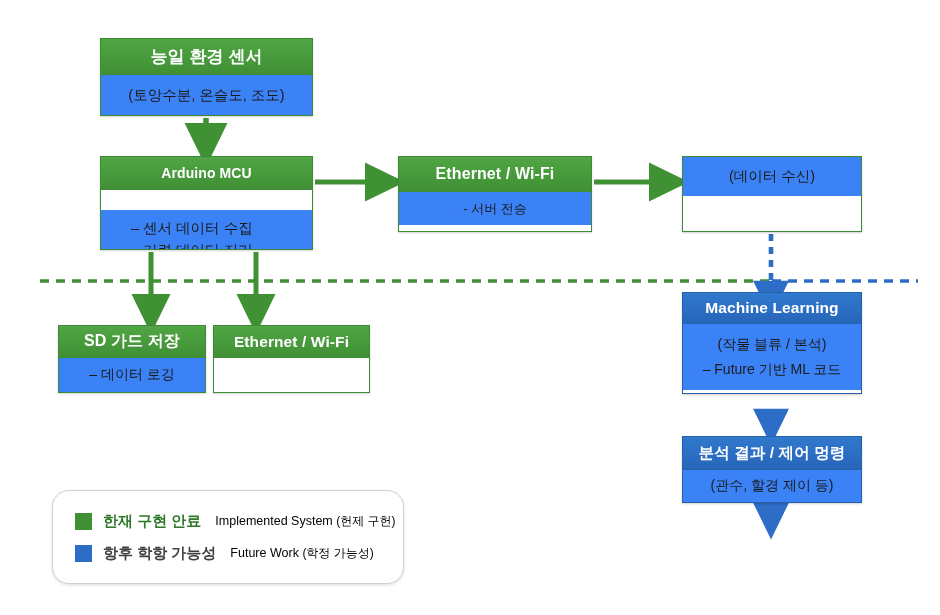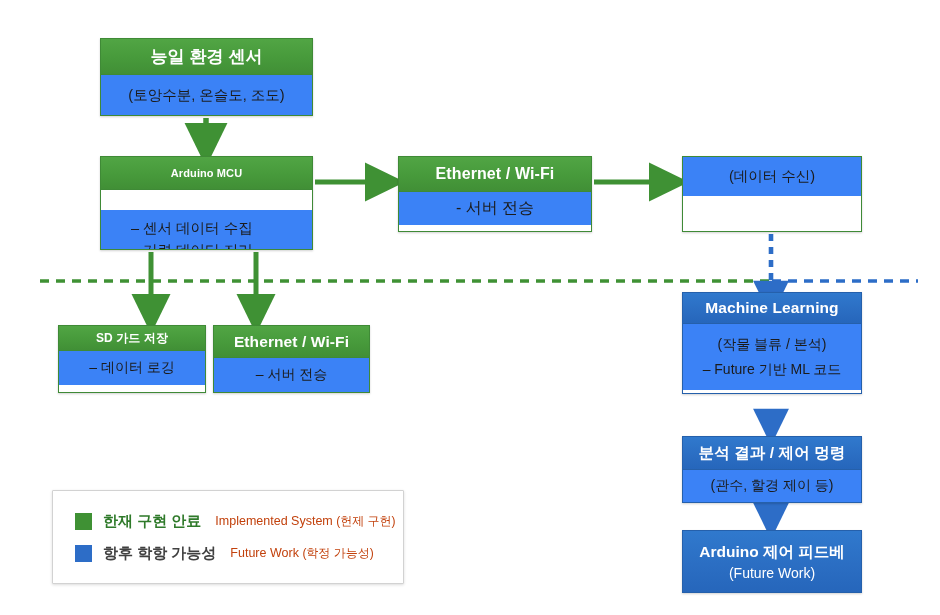--- a/index.html
+++ b/index.html
@@ -92,34 +92,34 @@
     text-align: center;
     white-space: nowrap;
   }
 
   
   .n-sensor       { left: 100px; top: 38px;  width: 213px; height: 78px; }
   .n-sensor .hdr  { height: 36px; font-size: 17px; }
   .n-sensor .body { height: 40px; font-size: 14.5px; }
 
   .n-mcu          { left: 100px; top: 156px; width: 213px; height: 94px; }
-  .n-mcu .hdr     { height: 33px; font-size: 11px; }
+  .n-mcu .hdr     { height: 33px; font-size: 14px; }
   .n-mcu .body    { height: 59px; font-size: 14.5px; align-items: flex-start; padding-left: 30px; gap: 3px; margin-top: 20px; }
   .n-mcu .body .line { text-align: left; }
 
   .n-eth1         { left: 398px; top: 156px; width: 194px; height: 76px; }
   .n-eth1 .hdr    { height: 35px; font-size: 16px; }
-  .n-eth1 .body   { height: 33px; font-size: 16px; }
+  .n-eth1 .body   { height: 33px; font-size: 13px; }
 
   .n-server       { left: 682px; top: 156px; width: 180px; height: 76px; }
   .n-server .hdr  { height: 35px; font-size: 16.5px; }
   .n-server .body { height: 39px; font-size: 14.5px; }
 
   .n-sd           { left: 58px;  top: 325px; width: 148px; height: 68px; }
-  .n-sd .hdr      { height: 25px; font-size: 12px; }
+  .n-sd .hdr      { height: 32px; font-size: 16px; }
   .n-sd .body     { height: 34px; font-size: 14px; }
 
   .n-eth2         { left: 213px; top: 325px; width: 157px; height: 68px; }
   .n-eth2 .hdr    { height: 32px; font-size: 15.5px; }
   .n-eth2 .body   { height: 34px; font-size: 14px; }
 
   .n-ml           { left: 682px; top: 292px; width: 180px; height: 102px; }
   .n-ml .hdr      { height: 31px; font-size: 15.5px; }
   .n-ml .body     { height: 66px; font-size: 14px; gap: 7px; }
 
@@ -143,21 +143,21 @@
   
   .legend {
     position: absolute;
     left: 52px;
     top: 490px;
     width: 352px;
     height: 94px;
     box-sizing: border-box;
     background: #ffffff;
     border: 1.4px solid #d2d2d2;
-    border-radius: 1px;
+    border-radius: 17px;
     box-shadow: 0 1px 3px rgba(0,0,0,0.14);
     padding: 14px 0 0 22px;
   }
   .legend-row {
     display: flex;
     align-items: center;
     height: 32px;
   }
   .swatch {
     width: 17px;
@@ -169,21 +169,21 @@
   .swatch.blue  { background: #2d6dc7; }
   .lg-ko {
     font-weight: bold;
     font-size: 15px;
     white-space: nowrap;
   }
   .lg-ko.green { color: #2f7a2a; }
   .lg-ko.blue  { color: #404040; }
   .lg-en {
     font-size: 12.5px;
-    color: #c2410c;
+    color: #000000;
     margin-left: 14px;
     white-space: nowrap;
   }
   .lg-en .paren { font-size: 12px; }
 </style>
 </head>
 <body>
 
 <div id="canvas">
 
@@ -248,44 +248,37 @@
 
   <div class="node green n-sd">
     <div class="hdr">SD 가드 저장</div>
     <div class="body">
       <div class="line">– 데이터 로깅</div>
     </div>
   </div>
 
   <div class="node green n-eth2">
     <div class="hdr">Ethernet / Wi-Fi</div>
-    <div class="body">
-      <div class="line">– 서버 전승</div>
-    </div>
   </div>
 
   <div class="node blue n-ml">
     <div class="hdr">Machine Learning</div>
     <div class="body">
       <div class="line">(작물 블류 / 본석)</div>
       <div class="line">– Future 기반 ML 코드</div>
     </div>
   </div>
 
   <div class="node blue n-cmd">
     <div class="hdr">분석 결과 / 제어 멍령</div>
     <div class="body">
       <div class="line">(관수, 할경 제이 등)</div>
     </div>
   </div>
 
-  <div class="node solid-blue n-fb">
-    <div class="line t1">Arduino 제어 피드베</div>
-    <div class="line t2">(Future Work)</div>
-  </div>
 
   <div class="legend">
 
     <div class="legend-row">
       <span class="swatch green"></span>
       <span class="lg-ko green">한재 구현 안료</span>
       <span class="lg-en">
         <span>Implemented System</span>
         <span class="paren">(헌제 구헌)</span>
       </span>

